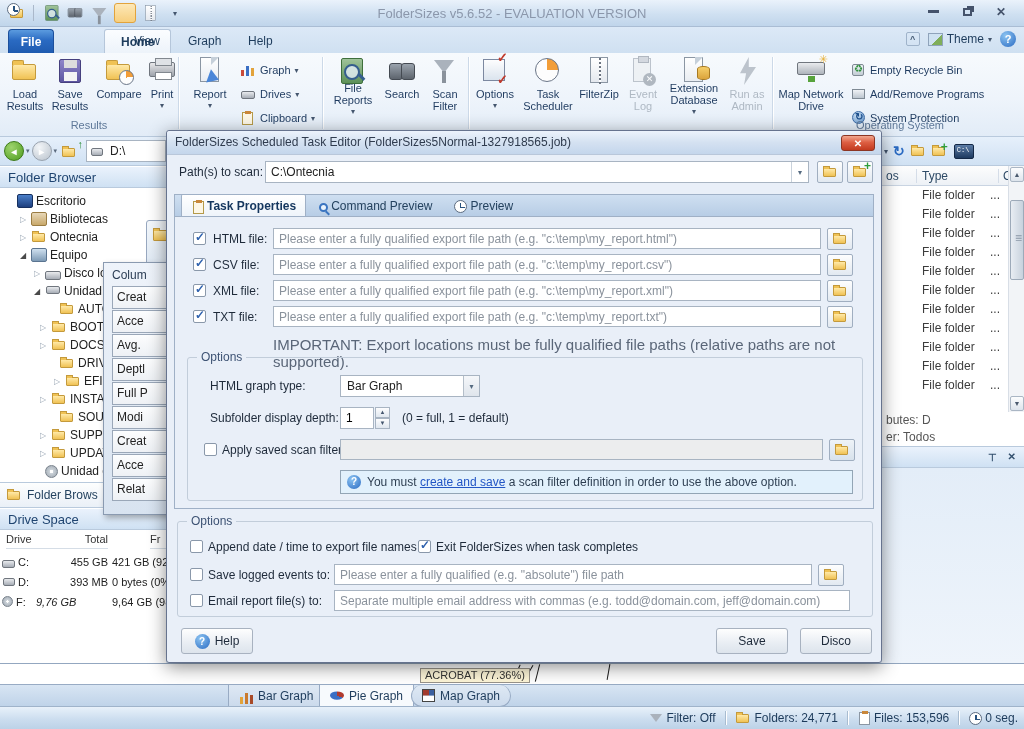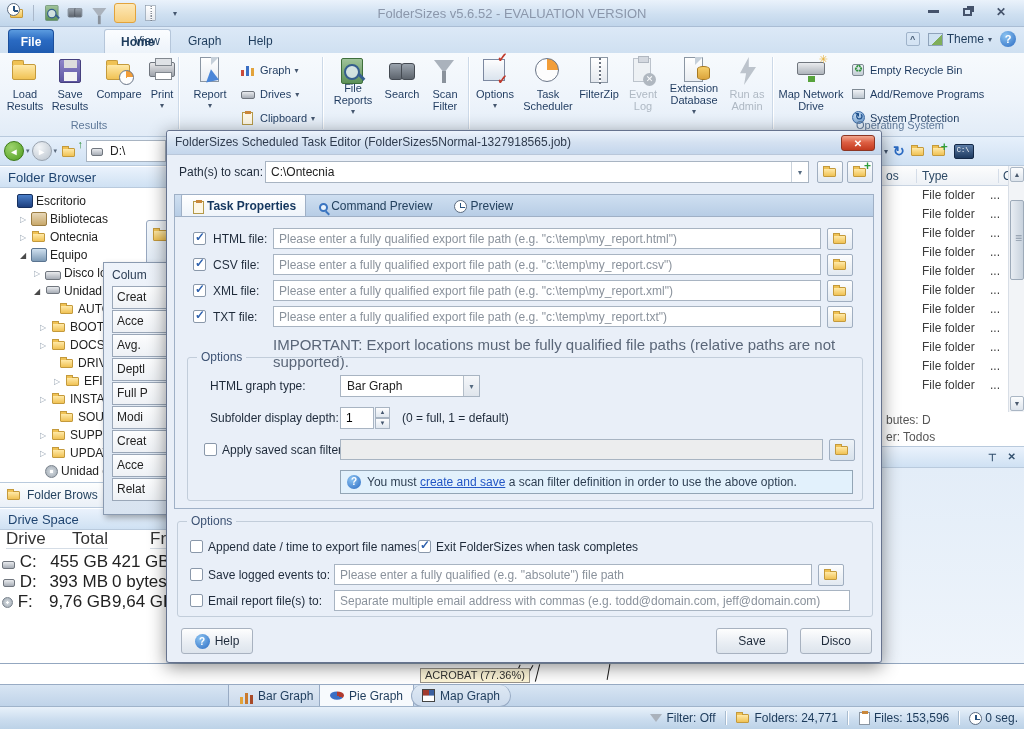--- a/index.html
+++ b/index.html
@@ -111,21 +111,21 @@
   .tar{width:10px;font-size:8px;text-align:center;}
   .tar-c::before{content:"▷";color:#9aa7b5;}
   .tar-e::before{content:"◢";color:#4a4a4a;}
   .ti{width:16px;height:14px;position:relative;flex:none;}
   .t-desktop{background:linear-gradient(#4a7fc9,#1d3f7e);border:1px solid #16305f;border-radius:2px;}
   .t-lib{background:linear-gradient(#e8d8b8,#c8a86a);border:1px solid #9a7c42;border-radius:2px;}
   .t-comp{background:linear-gradient(#cfe0ef,#7d9ab5);border:1px solid #5a7490;border-radius:2px;}
   .t-disk{background:linear-gradient(#e9ebee,#a7adb6);border:1px solid #70767e;border-radius:2px;top:2px;height:9px;}
   .t-cd{border-radius:50%;background:radial-gradient(circle,#fff 20%,#cdd4da 22%,#9aa3ad);border:1px solid #7a838d;height:13px;width:13px;}
   .browtab{position:absolute;left:0;top:482px;width:166px;height:26px;background:linear-gradient(#fdfefe,#eaf0f7);border-top:1px solid #b9cadd;border-bottom:1px solid #b9cadd;display:flex;align-items:center;gap:5px;padding-left:6px;color:#24425f;}
-  .dtable{position:absolute;left:0;top:530px;width:166px;height:133px;background:#fff;font-size:17px;}
+  .dtable{position:absolute;left:0;top:530px;width:166px;height:133px;background:#fff;font-size:11px;}
   .dth{position:absolute;top:0;height:19px;line-height:18px;color:#333;border-bottom:1px solid #d5dde6;}
   .dcell{position:absolute;height:20px;line-height:20px;white-space:nowrap;}
 
   
   .rp-toolbar{position:absolute;left:882px;top:137px;width:142px;height:29px;background:linear-gradient(#e6f0fb,#d0e1f3);border-bottom:1px solid #b9cadd;display:flex;align-items:center;gap:5px;padding-left:2px;}
   .gref{color:#2a6ac2;font-weight:bold;font-size:14px;}
   .gref::before{content:"↻";}
   .console{width:20px;height:15px;background:linear-gradient(#5b7ba5,#1e3a60);border:1px solid #142846;border-radius:2px;position:relative;}
   .console::before{content:"C:\\";position:absolute;left:2px;top:1px;color:#fff;font-size:7px;font-family:"Liberation Mono",monospace;}
   .rp-head{position:absolute;left:882px;top:166px;width:142px;height:20px;background:linear-gradient(#fdfdfd,#edf1f6);border-bottom:1px solid #c9d4e2;color:#2e4a66;display:flex;align-items:center;}
@@ -557,21 +557,21 @@
     <div class="dth" style="left:6px;width:40px;">Drive</div>
     <div class="dth" style="left:46px;width:62px;text-align:right;">Total</div>
     <div class="dth" style="left:150px;width:16px;">Fr</div>
     <div class="dcell" style="left:2px;top:22px;width:44px;"><span class="ti t-disk" style="display:inline-block;position:relative;top:2px;height:8px;width:13px;"></span> <span>C:</span></div>
     <div class="dcell" style="left:46px;top:22px;width:62px;text-align:right;">455 GB</div>
     <div class="dcell" style="left:112px;top:22px;width:54px;overflow:hidden;">421 GB (92%</div>
     <div class="dcell" style="left:2px;top:42px;width:44px;"><span class="ti" style="display:inline-block;position:relative;height:10px;width:13px;"><span class="drv16" style="width:12px;top:2px;"></span></span> <span>D:</span></div>
     <div class="dcell" style="left:46px;top:42px;width:62px;text-align:right;">393 MB</div>
     <div class="dcell" style="left:112px;top:42px;width:54px;overflow:hidden;">0 bytes (0%</div>
     <div class="dcell" style="left:2px;top:62px;width:44px;"><span class="ti t-cd" style="display:inline-block;position:relative;top:1px;height:11px;width:11px;"></span> <span>F:</span></div>
-    <div class="dcell" style="left:49px;top:62px;width:62px;text-align:center;">9,76 GB</div>
+    <div class="dcell" style="left:36px;top:62px;width:62px;text-align:left;font-style:italic;">9,76 GB</div>
     <div class="dcell" style="left:112px;top:62px;width:54px;overflow:hidden;">9,64 GB (98%</div>
   </div>
 
   <div class="rp-toolbar">
     <span class="car"></span>
     <span class="gref"></span>
     <span class="i16">
         <span class="fold16"></span>
       </span>
     <span class="i16 fbtn plus" style="position:relative;width:18px;height:16px;border:none;background:none;">

